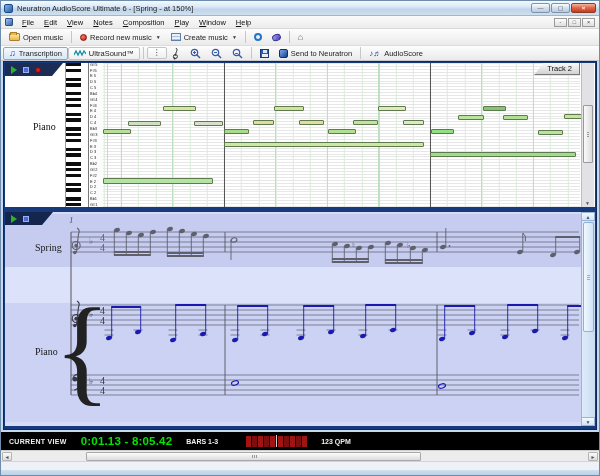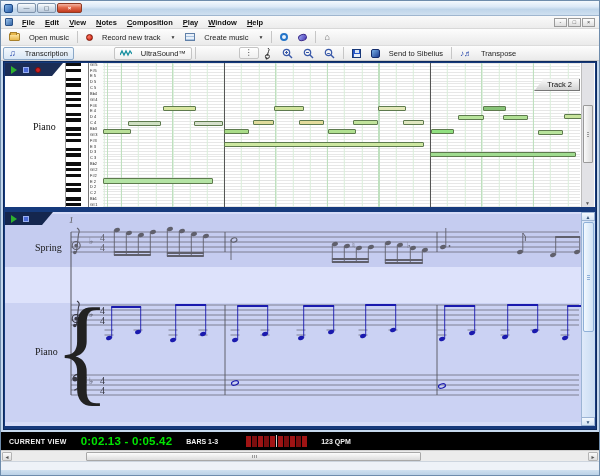--- a/index.html
+++ b/index.html
@@ -24,23 +24,23 @@
   .menu-doc-icon { width:8px; height:8px; background:linear-gradient(135deg,#9ec4ec,#3668a8); border:1px solid #2a5288; border-radius:1px; margin:0 4px 0 2px; }
   .menu-item { font-size:7.5px; color:#111; padding:1px 5px; cursor:default; }
   .menu-item u { text-decoration:underline; }
   .child-btns { margin-left:auto; display:flex; gap:1px; padding-right:2px; }
   .child-btn { width:13px; height:9px; border:1px solid #9a9a9a; background:linear-gradient(#fdfdfd,#dedede); font-size:5.5px; line-height:7px; text-align:center; color:#444; }
 
   
   .tb { position:absolute; left:0; right:0; display:flex; align-items:center; background:linear-gradient(#fdfdfd,#eaeaea); }
   .tb1 { top:28px; height:17px; border-bottom:1px solid #dcdcdc; padding:0 3px; }
   .tb2 { top:45px; height:15px; border-bottom:1px solid #c9c9c9; padding:0 2px; }
-  .tbtn { display:flex; align-items:center; gap:9px; font-size:7.5px; color:#222; padding:1px 5px; white-space:nowrap; }
+  .tbtn { display:flex; align-items:center; gap:3px; font-size:7.5px; color:#222; padding:1px 5px; white-space:nowrap; }
   .tbtn.raised { border:1px solid #8aa8c8; background:linear-gradient(#f3f8fd,#d9e7f5); border-radius:2px; }
-  .tbtn.light { border:1px solid #c4c4c4; background:linear-gradient(#ffffff,#efefef); border-radius:2px;margin-left:40px; }
+  .tbtn.light { border:1px solid #c4c4c4; background:linear-gradient(#ffffff,#efefef); border-radius:2px; }
   .tb-sep { width:1px; height:12px; background:#c6c6c6; margin:0 3px; }
   .drop-arrow { font-size:5px; color:#333; margin-left:1px; }
   .folder-icon { width:11px; height:8px; position:relative; background:linear-gradient(#ffe9a8,#e8b84c); border:1px solid #a8802a; border-radius:1px; }
   .folder-icon:before { content:""; position:absolute; left:0; top:-2px; width:5px; height:2px; background:#e8b84c; border:1px solid #a8802a; border-bottom:none; }
   .rec-icon { width:7px; height:7px; border-radius:50%; background:radial-gradient(circle at 35% 35%, #ff7a66, #c01808); border:1px solid #801000; }
   .create-icon { width:10px; height:8px; border:1px solid #6080a8; background:
      linear-gradient(#e8f0fa 0 2px, #aac4e0 2px 3px, #e8f0fa 3px 5px, #aac4e0 5px 6px, #e8f0fa 6px); }
   .ring-icon { width:8px; height:8px; border-radius:50%; border:2px solid #2474c8; background:#eaf2fc; }
   .blob-icon { width:9px; height:7px; border-radius:50% 50% 50% 50%; background:linear-gradient(135deg,#9aa8f0,#4a3ab8); border:1px solid #38288c; transform:rotate(-20deg); }
   .home-icon { font-size:9px; color:#555; line-height:9px; }
@@ -68,21 +68,21 @@
   .ylabels { position:absolute; left:85px; top:0; bottom:0; width:13px; background:#fcfcfc; }
   .ylab { position:absolute; left:0; font-size:4.3px; color:#222; line-height:4.3px; white-space:nowrap; transform:scale(.92); transform-origin:0 0; }
   .grid { position:absolute; left:98px; right:15px; top:0; bottom:0;
     background-image:
       repeating-linear-gradient(90deg, #bfe0bf 0 1px, transparent 1px 51.5px),
       repeating-linear-gradient(90deg, #d9eed9 0 1px, transparent 1px 17.17px),
       repeating-linear-gradient(180deg, #e7e7e7 0 1px, #ffffff 1px 2.92px);
     background-position:18px 0, .8px 0, 0 0; }
   .barline { position:absolute; top:0; bottom:0; width:1px; background:#555; }
   .pr-note { position:absolute; height:5px; border:1px solid #5e7a4e; border-radius:1px; }
-  .track-badge { position:absolute; right:15px; top:16px; height:12px; padding:0 7px 0 12px;
+  .track-badge { position:absolute; right:15px; top:0; height:12px; padding:0 7px 0 12px;
      background:linear-gradient(#fafafa,#d2d2d2); border:1px solid #777; border-top:none;
      clip-path:polygon(9px 0,100% 0,100% 100%,0 100%); font-size:7.5px; color:#111; line-height:11px; }
   .pr-scroll { position:absolute; right:1px; top:0; bottom:0; width:13px; background:#e2e2e6; border-left:1px solid #bcbcbc; }
   .pr-thumb { position:absolute; left:1px; right:1px; top:42px; height:58px; background:linear-gradient(90deg,#fafafa,#dcdcdc); border:1px solid #9a9a9a; border-radius:1px; }
   .pr-thumb:after { content:""; position:absolute; left:3px; right:3px; top:50%; height:1px; background:#999; box-shadow:0 -2px 0 #999, 0 2px 0 #999; }
   .scroll-arrow { position:absolute; right:1px; width:13px; height:8px; font-size:5px; color:#555; text-align:center; line-height:8px; }
 
   
   .score { position:absolute; left:1px; right:1px; top:150px; height:214px; background:#d6dcf8; overflow:hidden; }
   .band { position:absolute; left:0; right:14px; }
@@ -114,30 +114,31 @@
   .bottom-strip { position:absolute; left:0; right:0; top:460px; height:9px; background:#eef2f8; border-top:1px solid #cdd5df; }
   .frame-bottom { position:absolute; left:0; right:0; top:469px; height:7px; background:linear-gradient(#cfe0f0,#b4cce4); }
 </style>
 </head>
 <body>
 
 <div class="window">
 
   <div class="titlebar">
     <div class="app-icon"></div>
+    <div class="title-text">Neuratron AudioScore Ultimate 6 - [Spring - at 150%]</div>
     <div class="win-btns">
       <div class="win-btn">—</div>
       <div class="win-btn">▢</div>
       <div class="win-btn close">×</div>
     </div>
   </div>
 
   <div class="menubar">
     <div class="menu-doc-icon"></div>
-    <div id="menu-items" style="display:flex;font-weight:bold;">
+    <div id="menu-items" style="display:flex;">
         <span class="menu-item"><u>F</u>ile</span>
         <span class="menu-item"><u>E</u>dit</span>
         <span class="menu-item"><u>V</u>iew</span>
         <span class="menu-item"><u>N</u>otes</span>
         <span class="menu-item"><u>C</u>omposition</span>
         <span class="menu-item"><u>P</u>lay</span>
         <span class="menu-item"><u>W</u>indow</span>
         <span class="menu-item"><u>H</u>elp</span>
       </div>
     <div class="child-btns">
@@ -148,21 +149,21 @@
   </div>
 
   <div class="tb tb1">
     <div class="tbtn">
       <span class="folder-icon"></span>
       <span>Open music</span>
     </div>
     <div class="tb-sep"></div>
     <div class="tbtn">
       <span class="rec-icon"></span>
-      <span>Record new track</span>
+      <span>Record new music</span>
       <span class="drop-arrow">▼</span>
     </div>
     <div class="tbtn">
       <span class="create-icon"></span>
       <span>Create music</span>
       <span class="drop-arrow">▼</span>
     </div>
     <div class="tb-sep"></div>
     <div class="tbtn">
         <span class="ring-icon"></span>
@@ -219,26 +220,26 @@
           <line x1="7" y1="7" x2="10" y2="10" stroke="#3858a8" stroke-width="1.4"></line>
           <line x1="3.2" y1="5.5" x2="5.8" y2="5.5" stroke="#3858a8" stroke-width="1"></line>
         </svg>
     </div>
     <div class="tb-sep"></div>
     <div class="tbtn">
         <span class="save-icon"></span>
       </div>
     <div class="tbtn">
       <span class="sib-icon"></span>
-      <span>Send to Sibelius</span>
+      <span>Send to Neuratron</span>
     </div>
     <div class="tb-sep"></div>
     <div class="tbtn">
       <span class="note-icon" style="font-size:8px">♪♬</span>
-      <span>Transpose</span>
+      <span>AudioScore</span>
     </div>
   </div>
 
   <div class="content">
 
     <div class="proll">
       <div class="transport">
         <div class="play-glyph"></div>
         <div class="stop-glyph"></div>
         <div class="rec-glyph"></div>
@@ -513,21 +514,21 @@
       <div class="sc-scroll">
         <div class="sc-thumb"></div>
       </div>
       <div class="sc-arrow" style="top:0;">▲</div>
       <div class="sc-arrow" style="bottom:0;">▼</div>
     </div>
   </div>
 
   <div class="statusbar">
     <span class="sb-view">CURRENT VIEW</span>
-    <span class="sb-time">0:02.13 - 0:05.42</span>
+    <span class="sb-time">0:01.13 - 8:05.42</span>
     <span class="sb-bars">BARS 1-3</span>
     <span class="meter" id="meter">
         <span class="blk" style="background: rgb(160, 20, 20);"></span>
         <span class="blk" style="background: rgb(124, 14, 14);"></span>
         <span class="blk" style="background: rgb(160, 20, 20);"></span>
         <span class="blk" style="background: rgb(124, 14, 14);"></span>
         <span class="blk" style="background: rgb(160, 20, 20);"></span>
         <span class="divider"></span>
         <span class="blk" style="background: rgb(160, 20, 20);"></span>
         <span class="blk" style="background: rgb(124, 14, 14);"></span>

